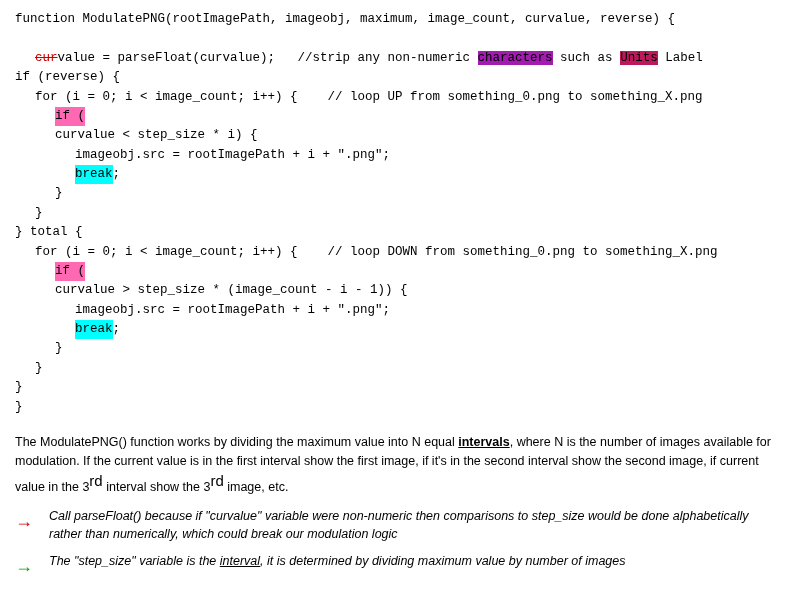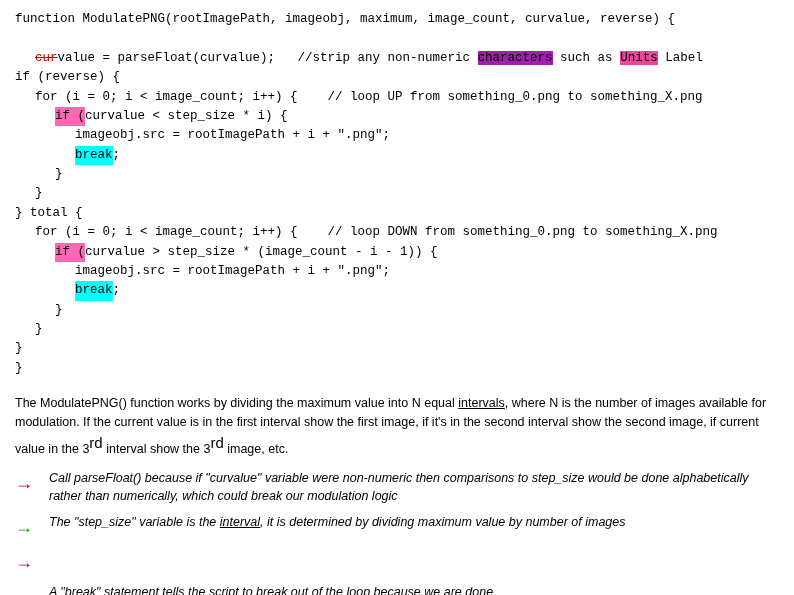--- a/index.html
+++ b/index.html
@@ -20,40 +20,40 @@
     }
 
     .code-line {
       display: flex;
       align-items: baseline;
       white-space: pre;
       font-size: 12.5px;
     }
 
     .indent1 { padding-left: 20px; align-items: flex-end; }
-    .indent2 { padding-left: 40px; }
+    .indent2 { padding-left: 40px; flex-direction: column; }
     .indent3 { padding-left: 60px; }
 
     .strikethrough-red { text-decoration: line-through; color: #cc0000; }
     .strikethrough-green { text-decoration: line-through; color: #006600; }
 
     .desc-section {
       margin-top: 14px;
       font-family: Arial, sans-serif;
       font-size: 12.5px;
     }
 
     .desc-main {
       margin-bottom: 10px;
       line-height: 1.5;
       color: #000;
     }
 
     .desc-main .underline-bold {
-      font-weight: normal;
+      font-weight: bold;
       text-decoration: underline;
     }
 
     .bullet-item {
       display: flex;
       align-items: flex-start;
       margin-bottom: 8px;
       font-style: italic;
       line-height: 1.45;
     }
@@ -82,21 +82,21 @@
 <body>
 
 <div class="code-block">
 
   <div class="code-line">
     <span>function ModulatePNG(rootImagePath, imageobj, maximum, image_count, curvalue, reverse) {</span>
   </div>
   <div class="code-line">&nbsp;</div>
 
   <div class="code-line indent1">
-    <span class="strikethrough-red">cur</span><span>value = parseFloat(curvalue);   //strip any non-numeric <span style="background:#a21caf;">characters</span> such as <span style="background:#ec4899;">Units</span> Label</span>
+    <span class="strikethrough-red">cur</span><span>value = parseFloat(curvalue);   //strip any non-numeric <span style="background:#a21caf;">characters</span> such as <span style="background:#be185d;">Units</span> Label</span>
   </div>
 
 
   <div class="code-line">
     <span>if (reverse) {</span>
   </div>
 
   <div class="code-line indent1">
     <span>for (i = 0; i &lt; image_count; i++) {    // loop UP from something_0.png to something_X.png</span>
   </div>

